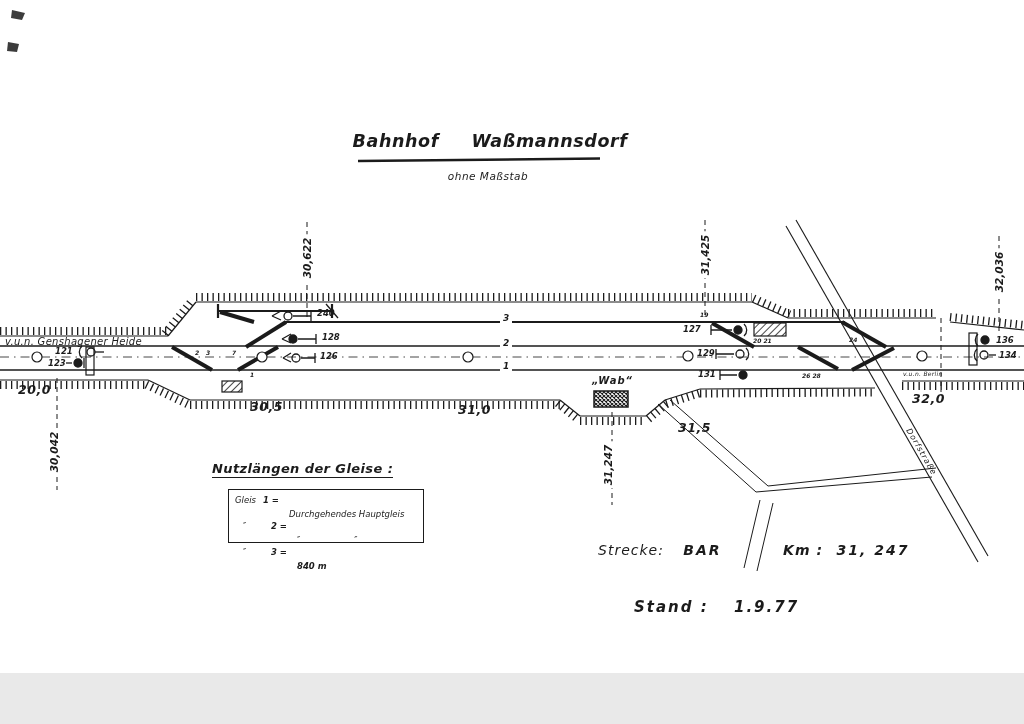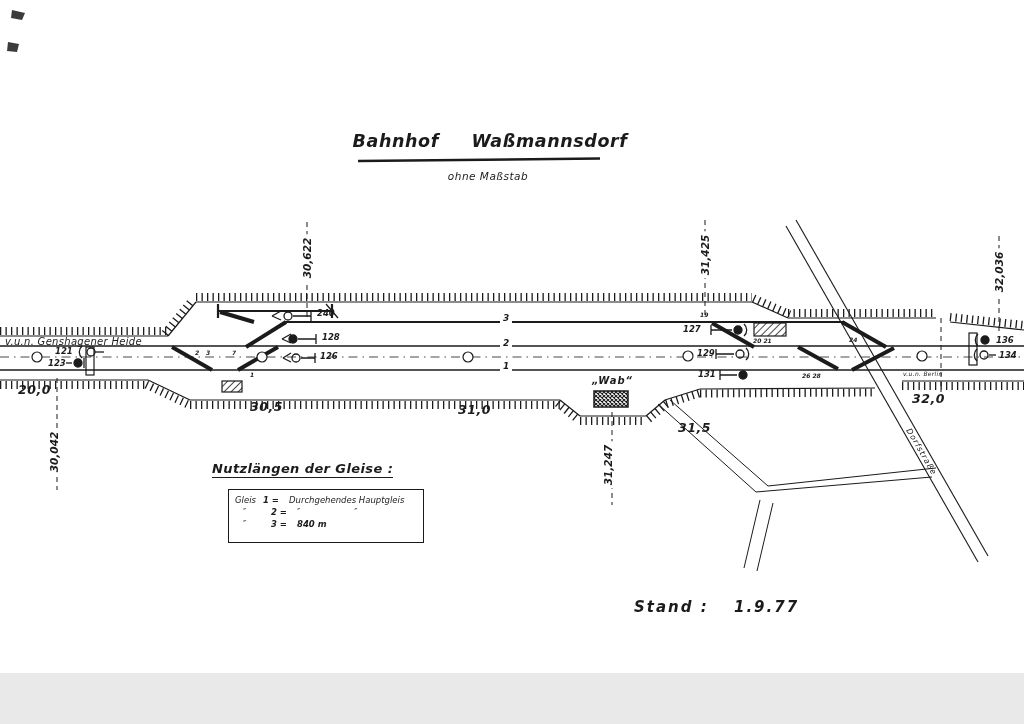--- a/index.html
+++ b/index.html
@@ -35,21 +35,21 @@
     font-size:13px;font-weight:bold;border-bottom:1.8px solid #1b1b1b;
     padding-bottom:2px;letter-spacing:.4px;
   }
   .lg-box{
     position:absolute;border:1.7px solid #1b1b1b;width:182px;height:44px;
     padding:4px 6px;font-size:8.5px;font-style:italic;
   }
   .lg-row{display:flex;line-height:12px;justify-content:flex-end;}
   .lg-c1{width:28px;}
   .lg-c2{width:26px;font-weight:bold;}
-  .lg-c3{flex:1;white-space:pre;}
+  .lg-c3{flex:1;white-space:pre;margin-top:14px;}
   .route{font-size:14px;letter-spacing:1px;}
   .route b{letter-spacing:2px;}
   .stand{font-size:15px;font-weight:bold;letter-spacing:2px;}
 </style>
 </head>
 <body>
 
 <div class="sheet">
 
   <svg width="1024" height="724" viewBox="0 0 1024 724">
@@ -279,19 +279,25 @@
       <span class="lg-c2">2 =</span>
       <span class="lg-c3">″                    ″</span>
     </div>
     <div class="lg-row">
       <span class="lg-c1" style="padding-left:8px;">″</span>
       <span class="lg-c2">3 =</span>
       <span class="lg-c3" style="font-weight:bold;">840 m</span>
     </div>
   </div>
 
+  <div class="lbl route" style="left:598px;top:543px;">
+    <span>Strecke:</span>
+    <b style="margin-left:14px;">BAR</b>
+    <span style="margin-left:56px;font-weight:bold;">Km :</span>
+    <b style="margin-left:8px;">31, 247</b>
+  </div>
 
   <div class="lbl stand" style="left:634px;top:600px;text-align:right;">
     <span>Stand :</span>
     <span style="margin-left:18px;">1.9.77</span>
   </div>
 
 </div>
 
 </body></html>

